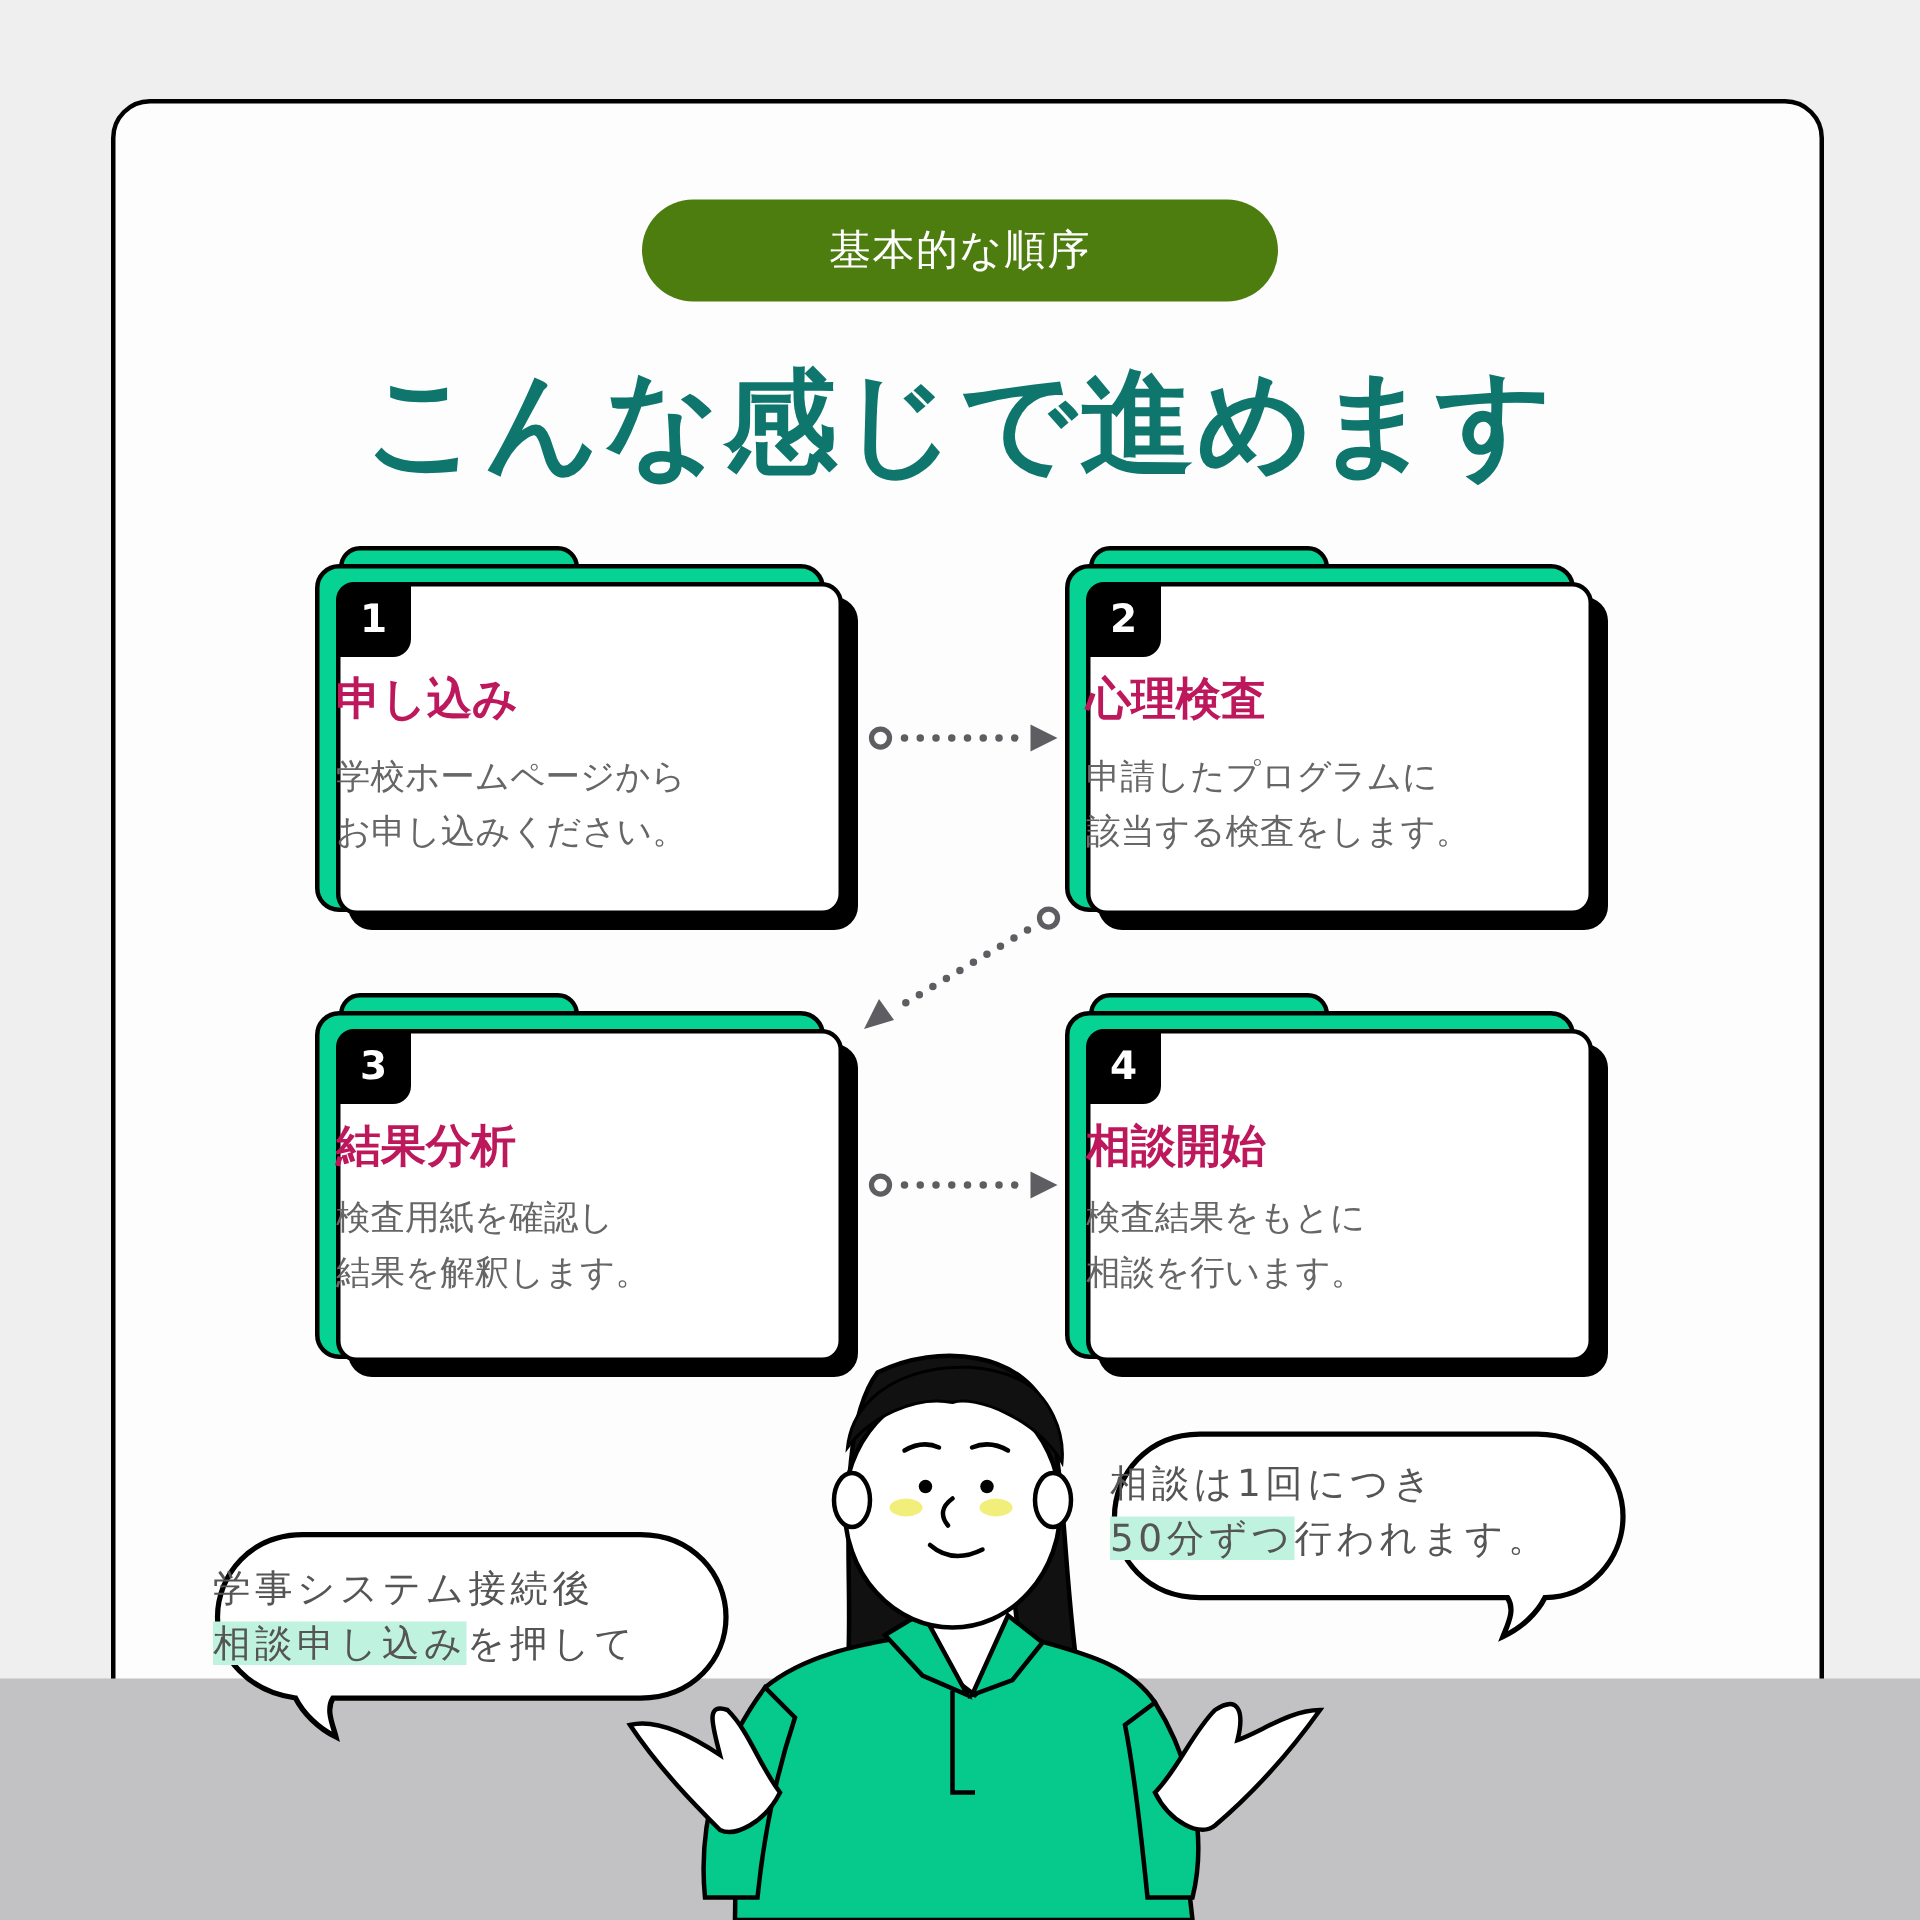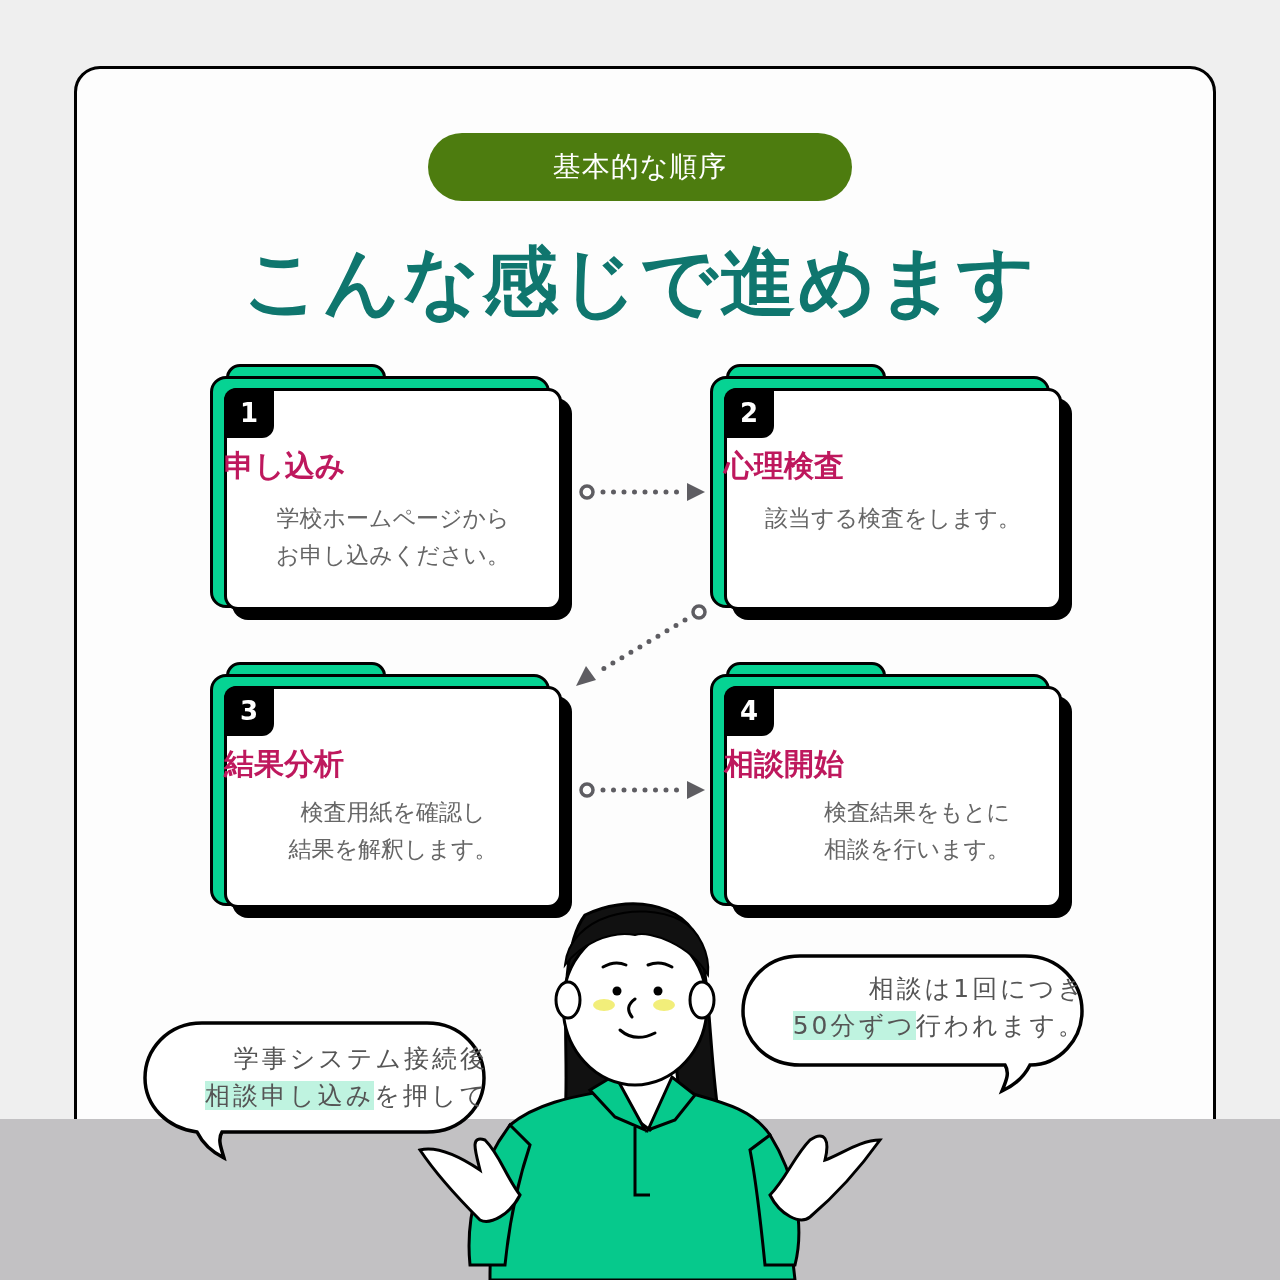--- a/index.html
+++ b/index.html
@@ -47,26 +47,26 @@
       position: absolute; left: 14px; top: 24px; width: 50px; height: 50px;
       background: #000; color: #fff; border-radius: 12px 0 12px 0;
       display: flex; align-items: center; justify-content: center;
       font-size: 26px; font-weight: bold;
     }
     .card .heading {
       position: absolute; left: 14px; top: 82px; width: 338px; text-align: left;
       font-size: 30px; font-weight: bold; color: #be185d;
     }
     .card .desc {
-      position: absolute; left: 14px; top: 136px; width: 338px; text-align: center;
+      position: absolute; left: 14px; top: 136px; width: 338px; text-align: left;
       font-size: 23px; line-height: 37px; color: #666;
     }
     .arrow { position: absolute; }
     .bubble-text {
-      position: absolute; text-align: right; color: #555;
+      position: absolute; text-align: left; color: #555;
       font-size: 25px; line-height: 37px; letter-spacing: 3px;
     }
     .hl { background: #bff3e0; margin-top: 15px; }
     .floor {
       position: absolute; left: 0; top: 1119px; width: 1280px; height: 161px;
       background: #c2c1c3;
     }
     svg { display: block; }
   </style>
 </head>
@@ -94,20 +94,21 @@
 </div>
 
 <div class="card" style="left:710px; top:364px;">
   <div class="tab"></div>
   <div class="back"></div>
   <div class="shadow"></div>
   <div class="front"></div>
   <div class="num">2</div>
   <div class="heading">心理検査</div>
   <div class="desc">
+    <div>申請したプログラムに</div>
     <div>該当する検査をします。</div>
   </div>
 </div>
 
 <div class="card" style="left:210px; top:662px;">
   <div class="tab"></div>
   <div class="back"></div>
   <div class="shadow"></div>
   <div class="front"></div>
   <div class="num">3</div>
@@ -118,21 +119,21 @@
   </div>
 </div>
 
 <div class="card" style="left:710px; top:662px;">
   <div class="tab"></div>
   <div class="back"></div>
   <div class="shadow"></div>
   <div class="front"></div>
   <div class="num">4</div>
   <div class="heading">相談開始</div>
-  <div class="desc" style="top:132px;padding-left:24px;">
+  <div class="desc" style="top:132px;">
     <div>検査結果をもとに</div>
     <div>相談を行います。</div>
   </div>
 </div>
 
 <svg class="arrow" style="left:575px; top:478px;" width="135" height="28">
   <circle cx="12" cy="14" r="6" fill="none" stroke="#5e5d62" stroke-width="3.5"></circle>
   <line x1="28" y1="14" x2="112" y2="14" stroke="#5e5d62" stroke-width="5" stroke-linecap="round" stroke-dasharray="0 10.5"></line>
   <polygon points="112,5 130,14 112,23" fill="#5e5d62"></polygon>
 </svg>

